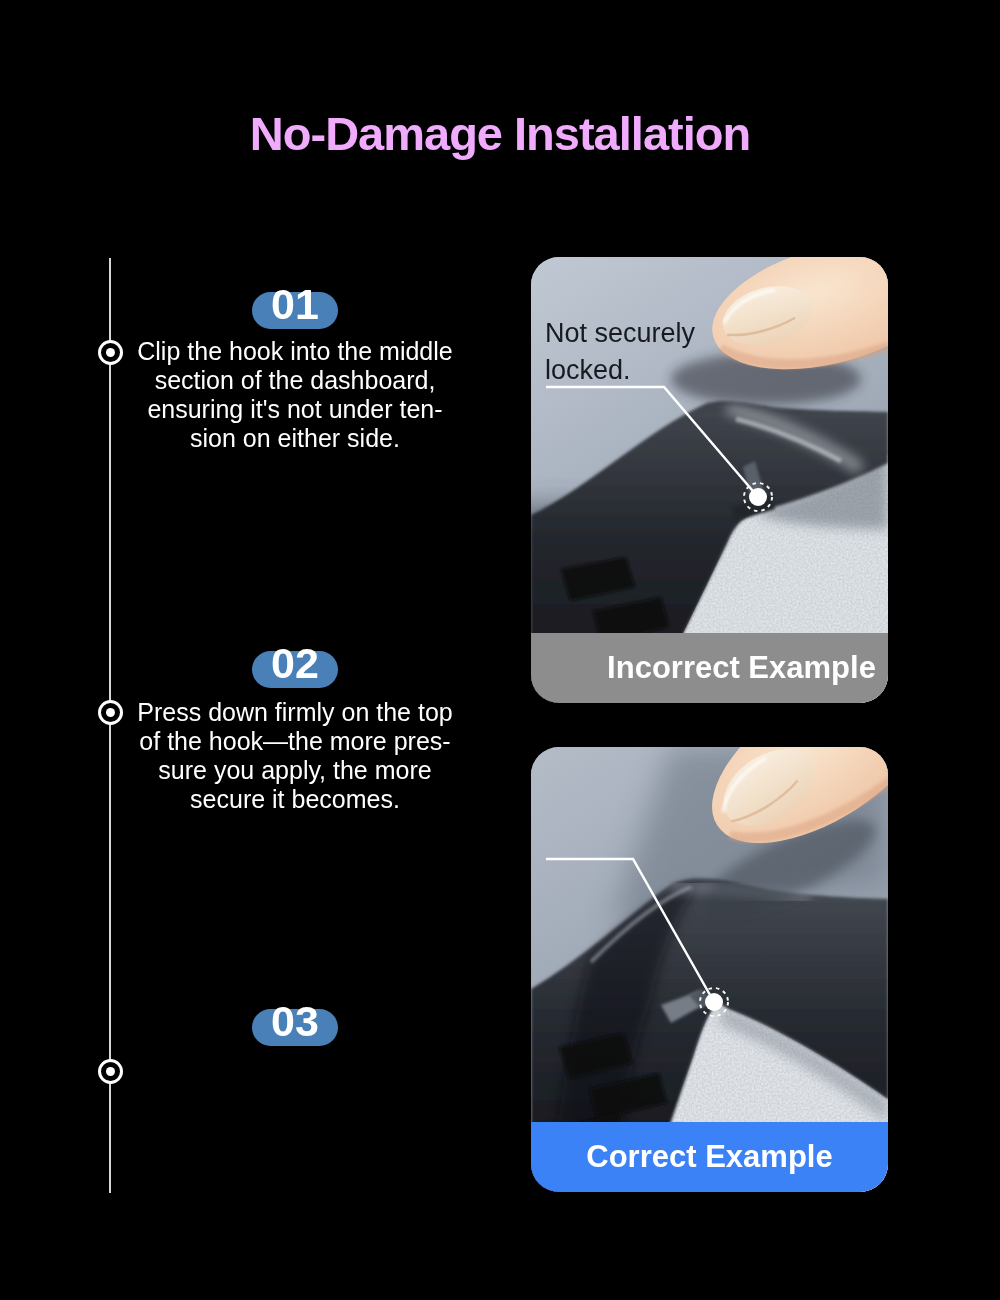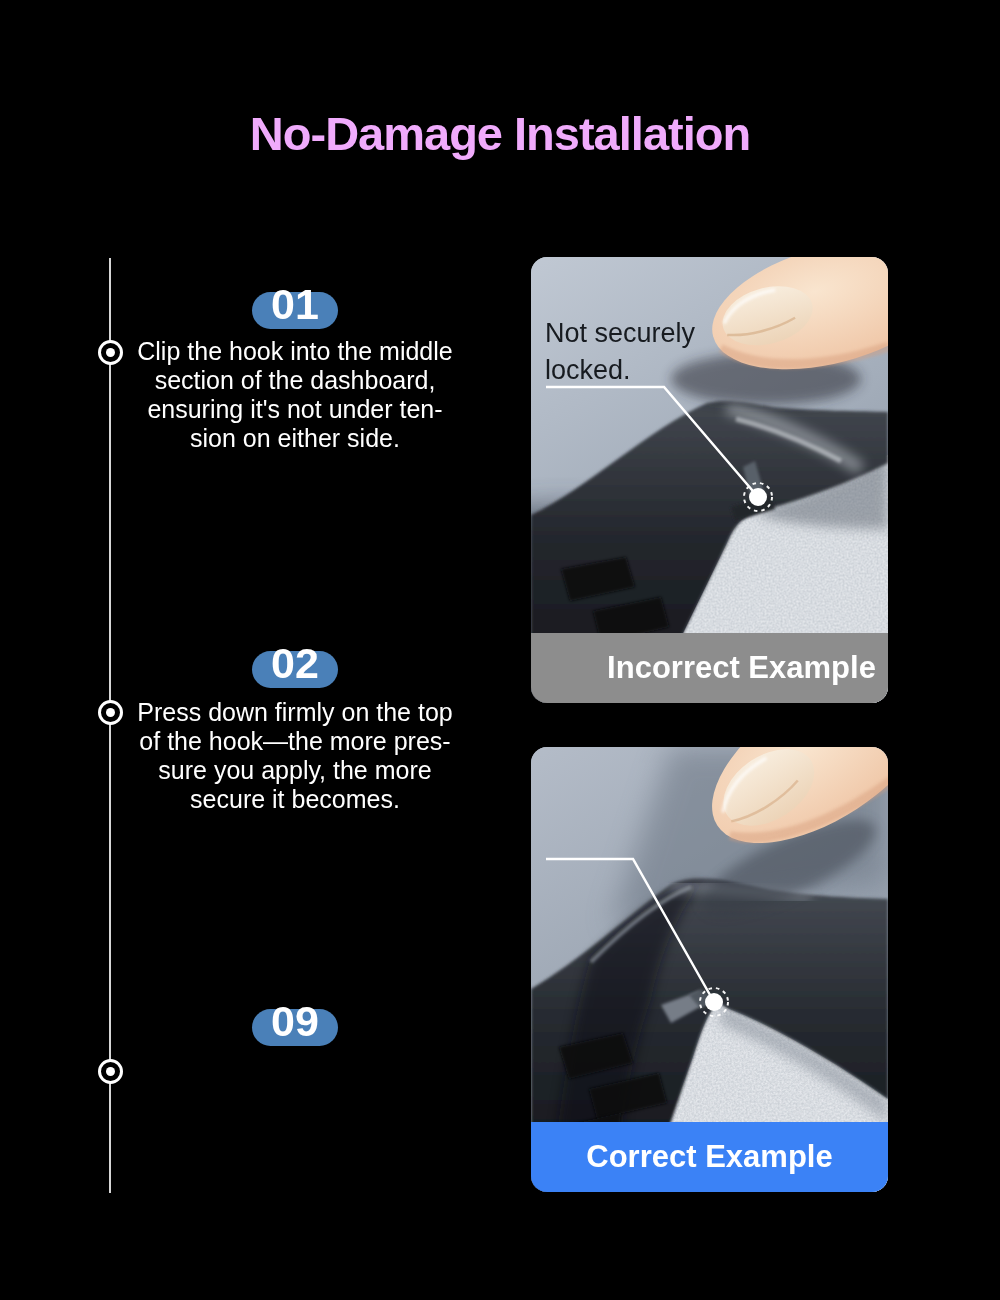--- a/index.html
+++ b/index.html
@@ -26,21 +26,21 @@
   }
   .badge-num{
     position:absolute;left:0;right:0;top:-9px;color:#fff;font-size:43px;
     font-weight:bold;line-height:1;text-align:center;
   }
   .step-text{
     position:absolute;left:108px;width:374px;text-align:center;color:#fff;
     font-size:25px;line-height:29px;white-space:pre-line;
   }
   .figure{
-    position:absolute;left:531px;width:357px;border-radius:16px;overflow:hidden;
+    position:absolute;left:531px;width:357px;border-radius:28px;overflow:hidden;
     background:#9aa4b1;
   }
   .figure svg{position:absolute;left:0;top:0;}
   .annotation{
     position:absolute;color:#171b20;font-size:27px;line-height:37px;
     white-space:pre-line;font-weight:500;
   }
   .caption{
     position:absolute;left:0;bottom:0;width:100%;height:70px;
     display:flex;align-items:center;justify-content:center;
@@ -73,21 +73,21 @@
       <div class="badge-num">02</div>
     </div>
   </div>
   <div class="step-text" style="top:698px">Press down firmly on the top
 of the hook—the more pres-
 sure you apply, the more
 secure it becomes.</div>
 
   <div class="step" style="top:1009px">
     <div class="badge" style="background-color: rgb(74, 128, 184);">
-      <div class="badge-num">09</div>
+      <div class="badge-num">03</div>
     </div>
   </div>
 
   <div class="figure" style="top:257px;height:446px">
     <svg width="357" height="446" viewBox="0 0 357 446">
       <defs>
         <linearGradient id="bg1" x1="0" y1="0" x2="0.5" y2="1">
           <stop offset="0" stop-color="#c0c8d3"></stop>
             <stop offset="0.6" stop-color="#a3adba"></stop>
             <stop offset="1" stop-color="#8e98a6"></stop>

